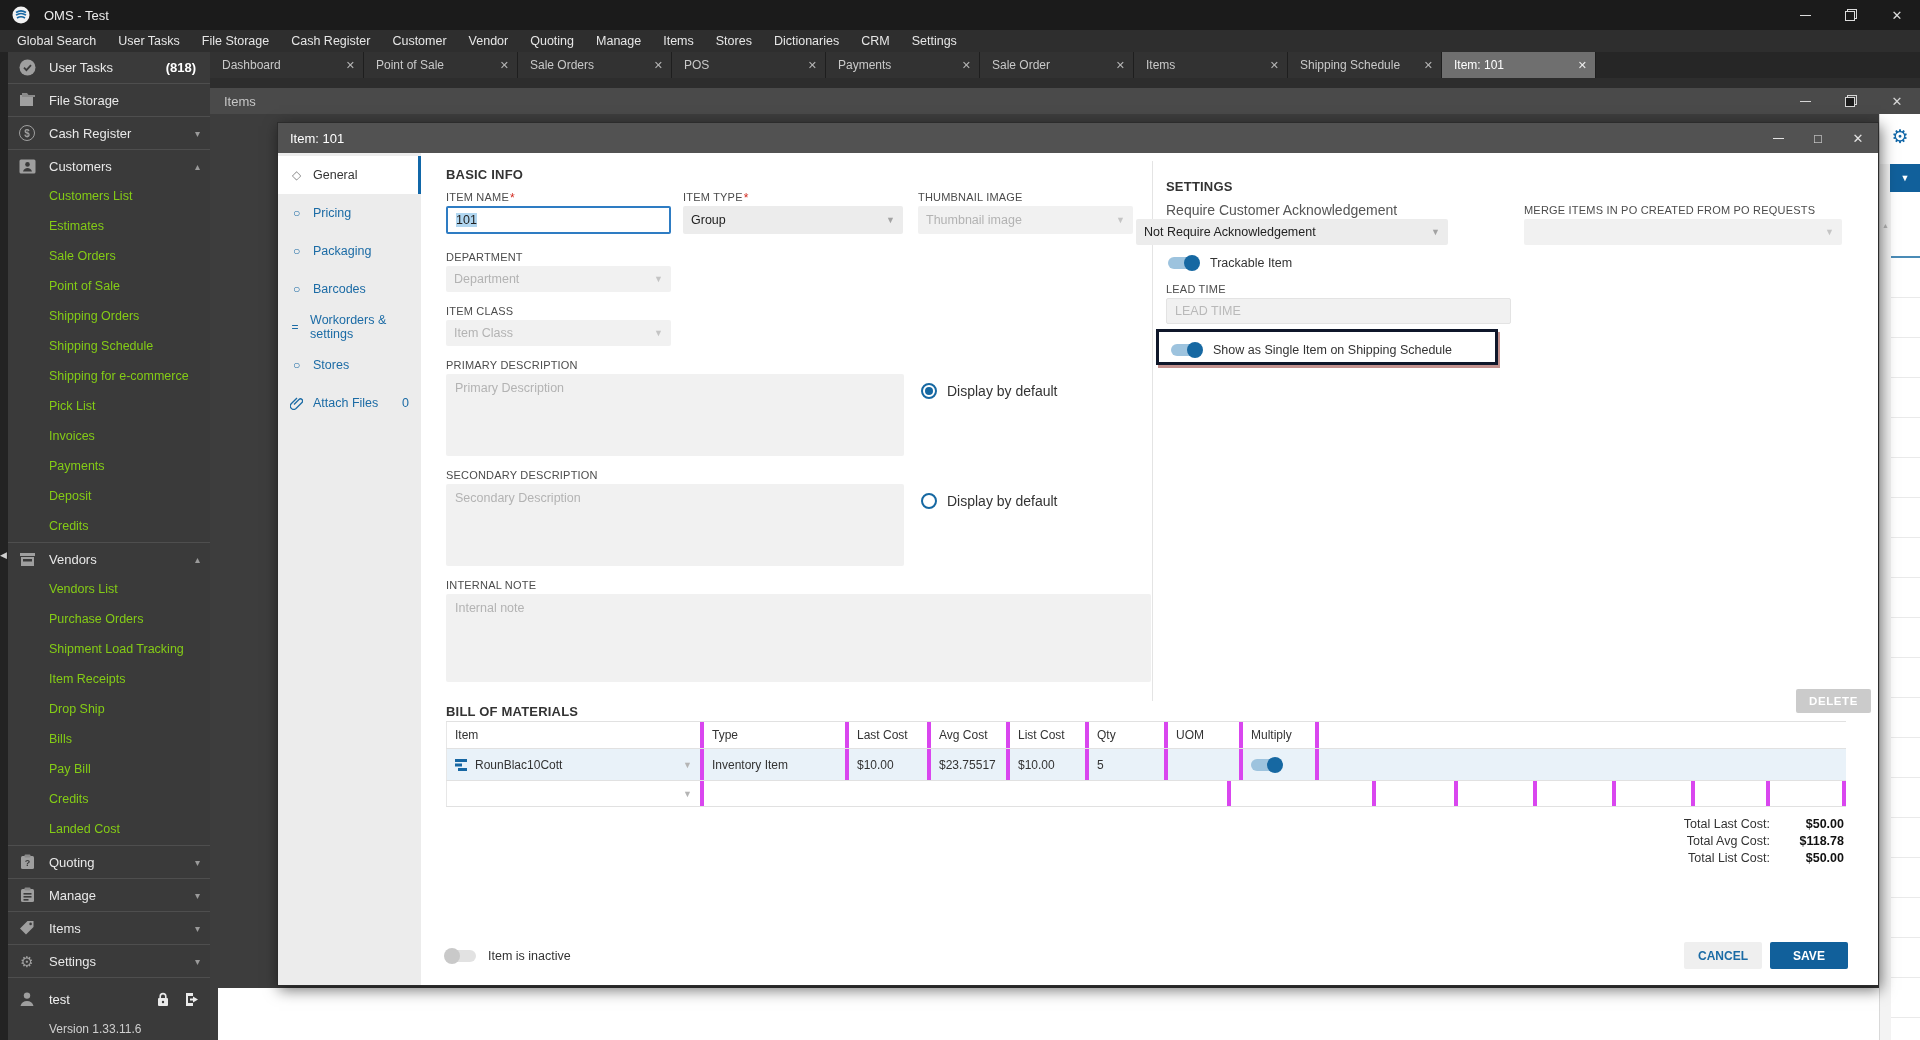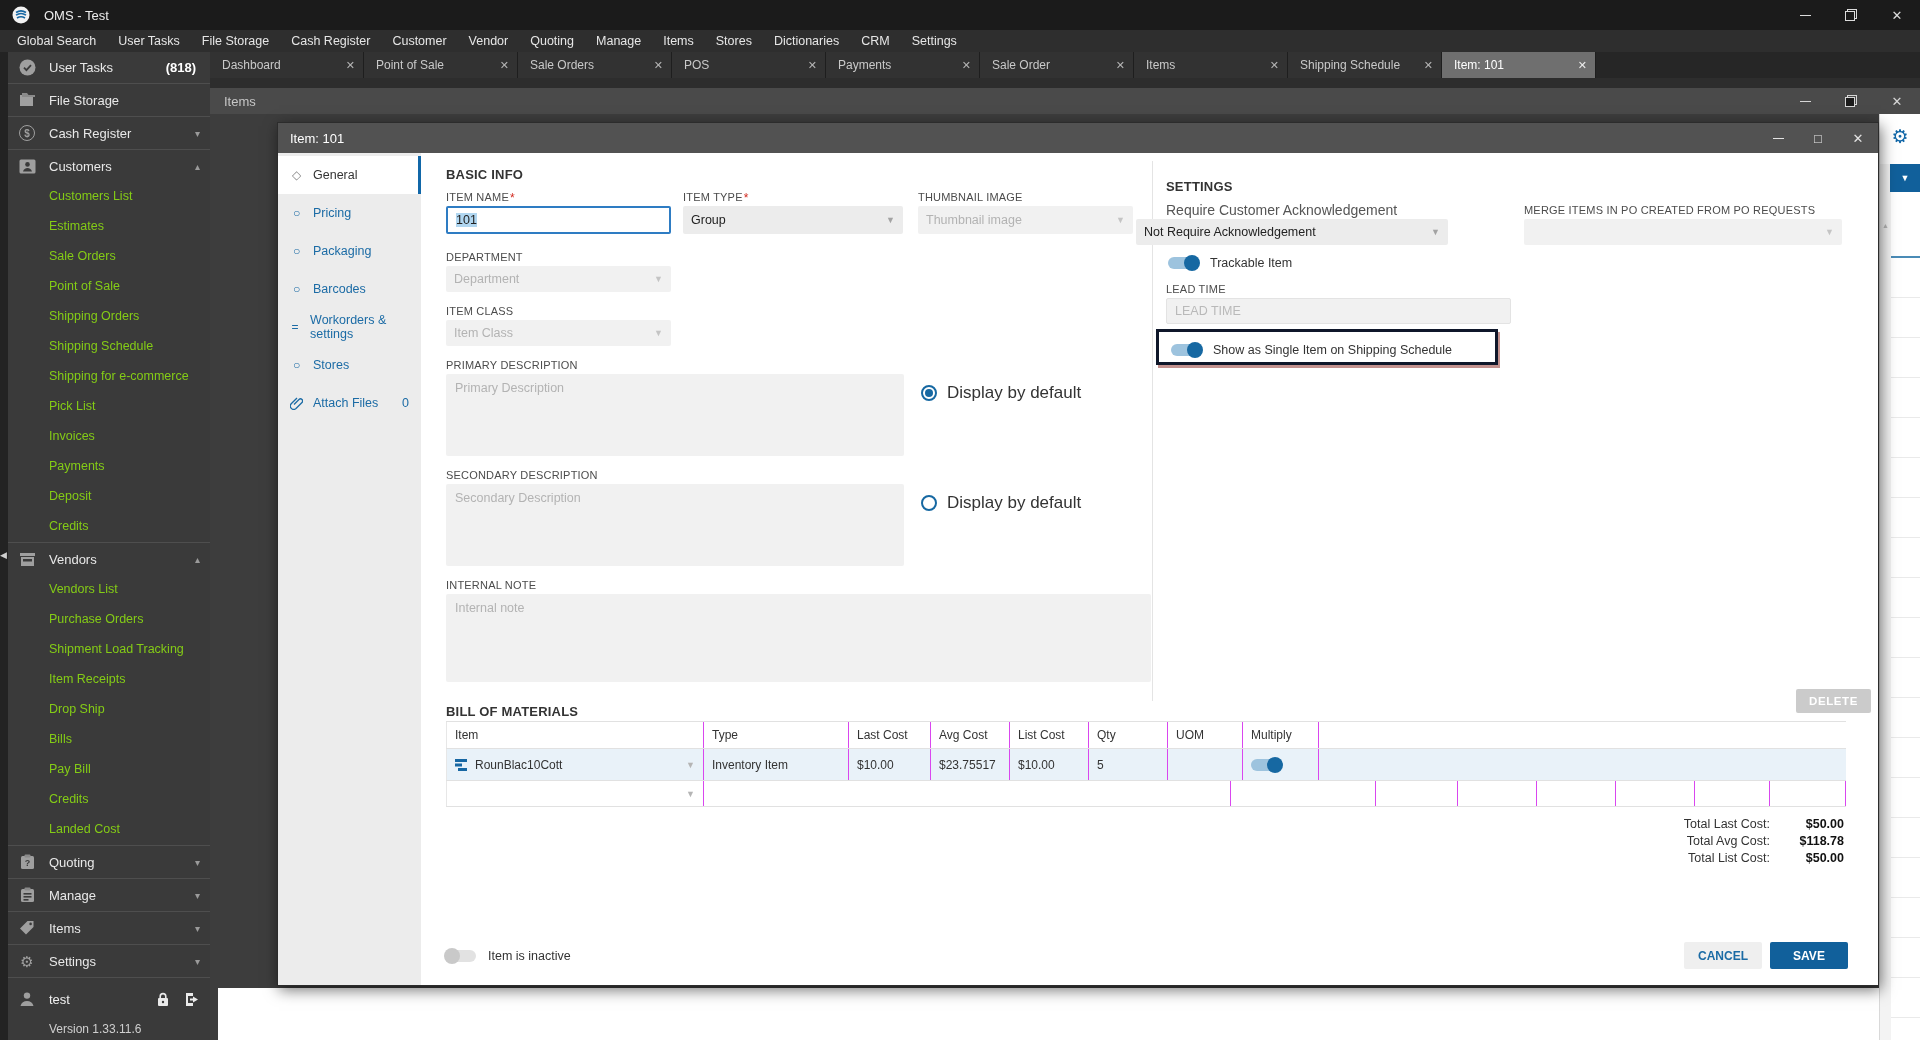--- a/index.html
+++ b/index.html
@@ -89,21 +89,21 @@
   .ibox .sel { background:#b0d6f0; }
   .dd { background:#ececec; border-radius:2px; height:28px; display:flex; align-items:center; padding:12px 8px;
         font-size:12.5px; color:#222; }
   .dd .dchev { margin-left:auto; color:#a3a3a3; font-size:9px; }
   .dd.disabled { background:#f1f1f1; color:#b3b3b3; }
   .dd.disabled .dchev { color:#c4c4c4; }
   .tarea { background:#f1f1f1; border-radius:2px; padding:7px 9px; font-size:12.5px; color:#b3b3b3; }
   .inbox { background:#f1f1f1; border:1px solid #e3e3e3; border-radius:2px; height:26px; display:flex; align-items:center;
            padding:0 8px; font-size:12.5px; color:#b9b9b9; }
 
-  .radio-row { display:flex; align-items:center; gap:10px; font-size:17px; color:#333; }
+  .radio-row { display:flex; align-items:center; gap:10px; font-size:14px; color:#333; }
   .radio { width:16px; height:16px; border-radius:50%; border:2px solid #1668a2; position:relative; flex:0 0 16px; }
   .radio.selected::after { content:""; position:absolute; inset:2px; border-radius:50%; background:#1668a2; }
 
   .toggle-row { display:flex; align-items:center; gap:12px; font-size:12.5px; color:#333; }
   .toggle { width:30px; height:12px; border-radius:6px; background:#9dc3de; position:relative; flex:0 0 30px; }
   .toggle::after { content:""; position:absolute; width:16px; height:16px; border-radius:50%; background:#1668a2; right:-2px; top:-2px; }
   .toggle.off { background:#e2e2e2; }
   .toggle.off::after { left:-2px; right:auto; background:#c9c9c9; }
 
   .divider-v { position:absolute; left:731px; top:8px; width:1px; height:540px; background:#e4e4e4; }
@@ -111,21 +111,21 @@
              box-shadow:2px 3px 0 rgba(120,10,5,.45); }
 
   
   .delete-btn { position:absolute; left:1375px; top:536px; width:75px; height:24px; background:#cbcbcb; color:#fff;
                 font-size:11.5px; font-weight:bold; letter-spacing:.6px; display:flex; align-items:center; justify-content:center; border-radius:2px; }
   .bom-table { position:absolute; left:25px; top:568px; width:1400px; font-size:12px; color:#333; }
   .trow { display:flex; border-bottom:1px solid #e1e1e1; }
   .trow.head { border-top:1px solid #e1e1e1; height:28px; color:#333; }
   .trow.data { height:32px; background:#e9f2f9; }
   .trow.empty { height:26px; background:#fff; }
-  .tc { display:flex; align-items:center; padding:0 8px; border-right:1px solid #d946ef; overflow:hidden; white-space:nowrap; }
+  .tc { display:flex; align-items:center; padding:0 8px; border-right:4px solid #d946ef; overflow:hidden; white-space:nowrap; }
   .tc:first-child { border-left:1px solid #e7e7e7; }
   .c1{width:258px;} .c2{width:527px;} .c3{width:145px;} .c4{width:82px;} .c5{width:79px;} .c6{width:79px;} .c7{width:79px;} .c8{width:75px;} .c9{width:76px;}
   .item-ico { margin-right:7px; flex:0 0 13px; }
   .cell-chev { margin-left:auto; color:#b5b5b5; font-size:9px; }
   .totals { position:absolute; right:34px; top:664px; display:flex; flex-direction:column; gap:3px; }
   .totrow { display:flex; justify-content:flex-end; align-items:center; font-size:12.5px; color:#333; }
   .totrow .tval { width:74px; text-align:right; font-weight:bold; color:#111; }
 
   .dlg-footer { position:absolute; left:25px; right:30px; bottom:16px; display:flex; align-items:center; }
   .btns { margin-left:auto; display:flex; gap:8px; }

